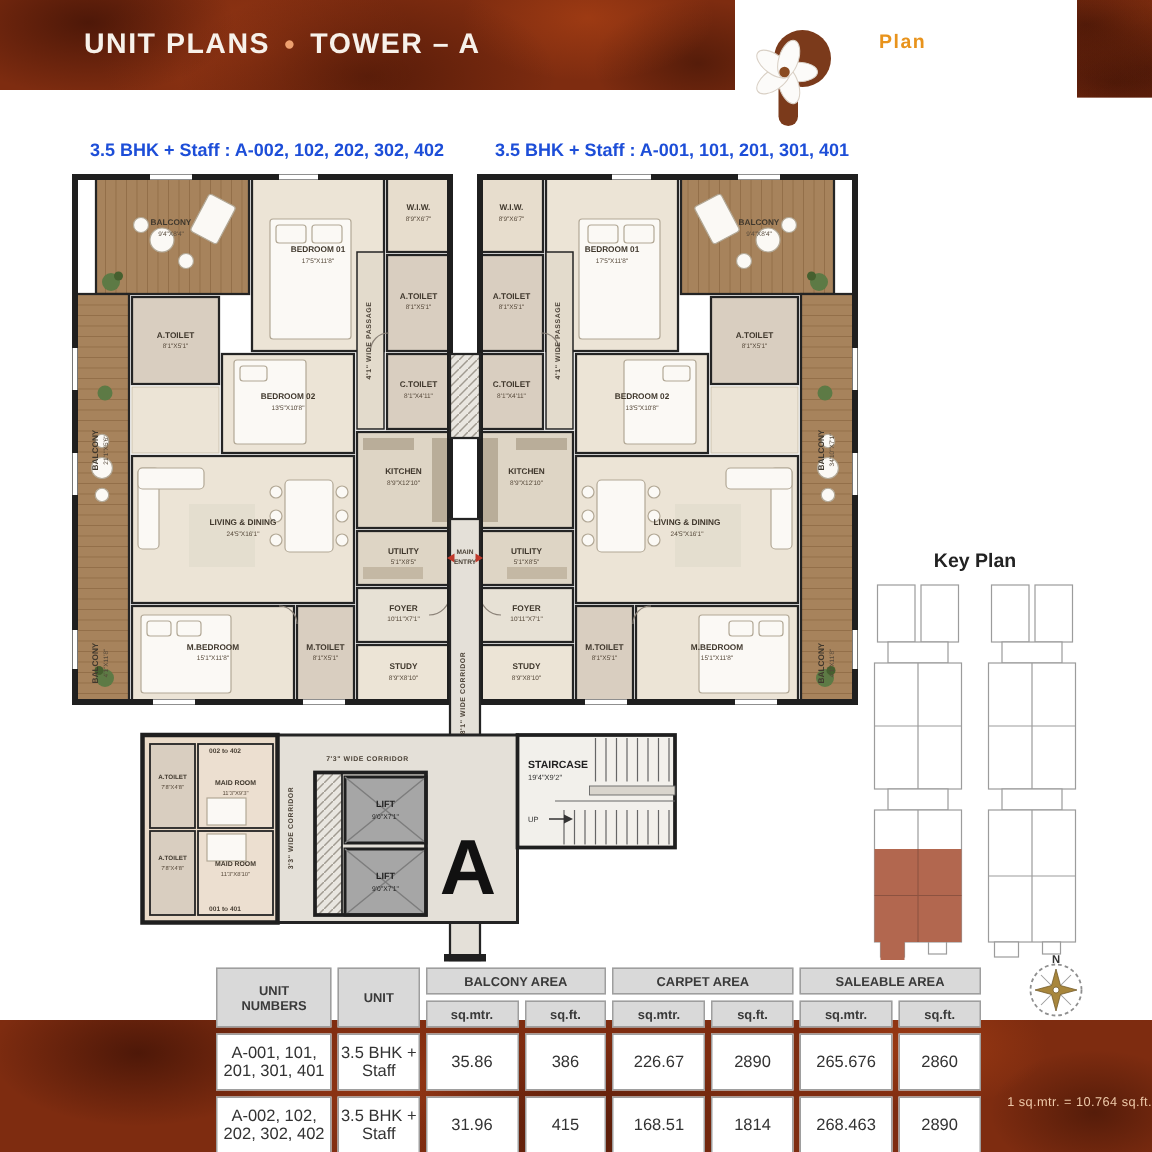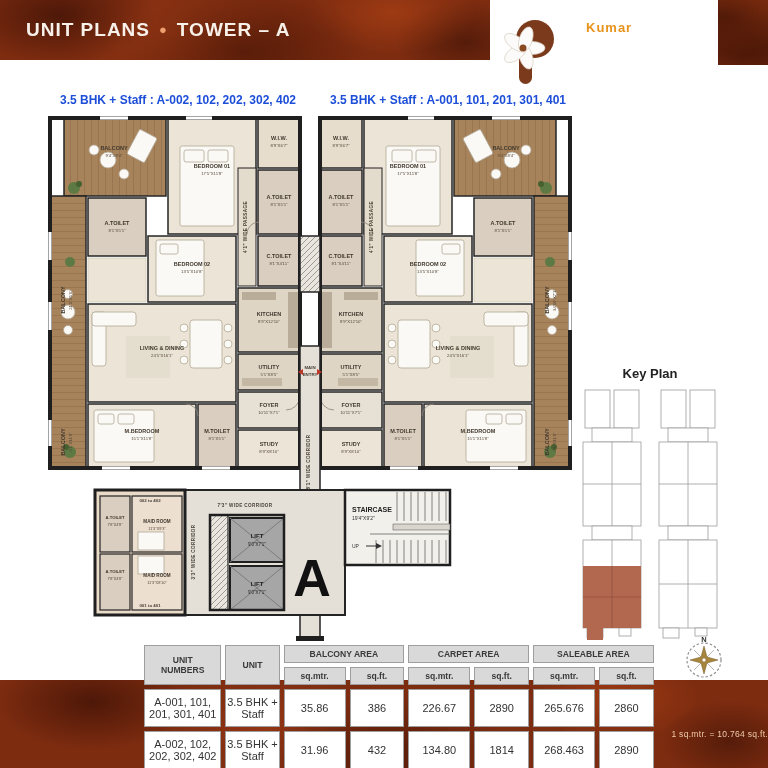--- a/index.html
+++ b/index.html
@@ -8,21 +8,21 @@
   .texture{background-color:#7e2c10;
     background-image:
       radial-gradient(ellipse 140px 70px at 12% 25%, rgba(30,4,0,.5), transparent 70%),
       radial-gradient(ellipse 180px 90px at 50% 85%, rgba(40,8,0,.45), transparent 70%),
       radial-gradient(ellipse 120px 60px at 80% 20%, rgba(215,85,25,.35), transparent 70%),
       radial-gradient(ellipse 150px 80px at 35% 55%, rgba(195,75,28,.3), transparent 72%),
       radial-gradient(ellipse 100px 60px at 95% 70%, rgba(25,5,0,.4), transparent 70%)}
   #band-top{left:0;top:8;width:490px;height:60px;display:flex;align-items:center;z-index:1}
   #band-topright{left:718px;top:0;width:50px;height:65px;z-index:1}
   #band-bottom{left:0;top:680px;width:768px;height:88px;z-index:1}
-  #page-title{padding-left:26px;color:#f7f1ea;font-size:19px;font-weight:bold;letter-spacing:1px;white-space:nowrap}
+  #page-title{padding-left:56px;color:#f7f1ea;font-size:19px;font-weight:bold;letter-spacing:1px;white-space:nowrap}
   #page-title .dot{color:#eda06f;font-size:13px;margin:0 9px;vertical-align:2px}
   #logo{left:498px;top:12px;width:230px;height:82px;z-index:2}
   #brand-top{position:absolute;left:88px;top:8px;color:#e8931c;font-weight:bold;font-size:13px;letter-spacing:1px}
   #brand-name{position:absolute;left:52px;top:18px;color:#6f3316;font-family:"Liberation Serif",serif;font-size:40px;letter-spacing:1px}
   .subtitle{top:93px;color:#1d4ed8;font-weight:bold;font-size:12px;white-space:nowrap;z-index:2}
   #plan-svg{left:0;top:0;z-index:2}
   
   .rn{font:bold 5.5px "Liberation Sans",sans-serif;fill:#40382d}
   .rd{font:4.3px "Liberation Sans",sans-serif;fill:#56493a}
   .rl{text-anchor:middle}
@@ -67,21 +67,21 @@
         </g>
       <g transform="rotate(216)">
           <ellipse cx="9" cy="0" rx="13" ry="6.5" fill="#fcfbf9" stroke="#d9d0c5" stroke-width=".7"></ellipse>
         </g>
       <g transform="rotate(288)">
           <ellipse cx="9" cy="0" rx="13" ry="6.5" fill="#fcfbf9" stroke="#d9d0c5" stroke-width=".7"></ellipse>
         </g>
       <circle r="3.5" fill="#8a4a20"></circle>
     </g>
   </svg>
-  <span id="brand-top">Kumar</span>
+  <span id="brand-top">Plan</span>
 </div>
 
 <div class="abs subtitle" style="left:60px">3.5 BHK + Staff : A-002, 102, 202, 302, 402</div>
 <div class="abs subtitle" style="left:330px">3.5 BHK + Staff : A-001, 101, 201, 301, 401</div>
 
 <svg id="plan-svg" class="abs" width="768" height="768" viewBox="0 0 768 768">
   <defs>
     <pattern id="pv" width="7" height="7" patternUnits="userSpaceOnUse">
       <rect width="7" height="7" fill="#a7835c"></rect>
         <path d="M0,0V7" stroke="#8d6a44" stroke-width="1"></path>
@@ -337,22 +337,22 @@
     <td>386</td>
     <td>226.67</td>
     <td>2890</td>
     <td>265.676</td>
     <td>2860</td>
   </tr>
   <tr>
     <td>A-002, 102, 202, 302, 402</td>
     <td>3.5 BHK + Staff</td>
     <td>31.96</td>
-    <td>432</td>
-    <td>134.80</td>
+    <td>415</td>
+    <td>168.51</td>
     <td>1814</td>
     <td>268.463</td>
     <td>2890</td>
   </tr>
 </tbody>
   </table>
 
 <div id="band-bottom" class="abs texture"></div>
 <div id="footer-note" class="abs">1 sq.mtr. = 10.764 sq.ft.</div>
 

